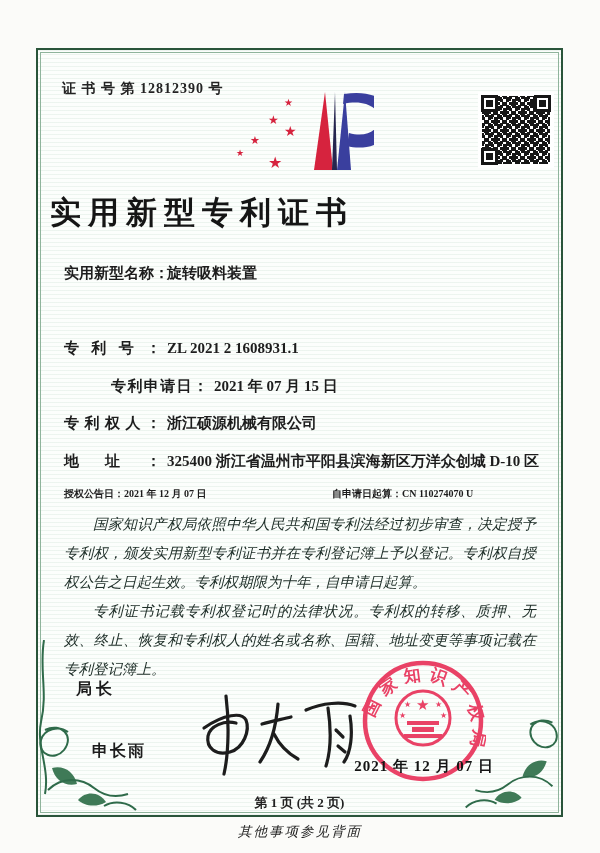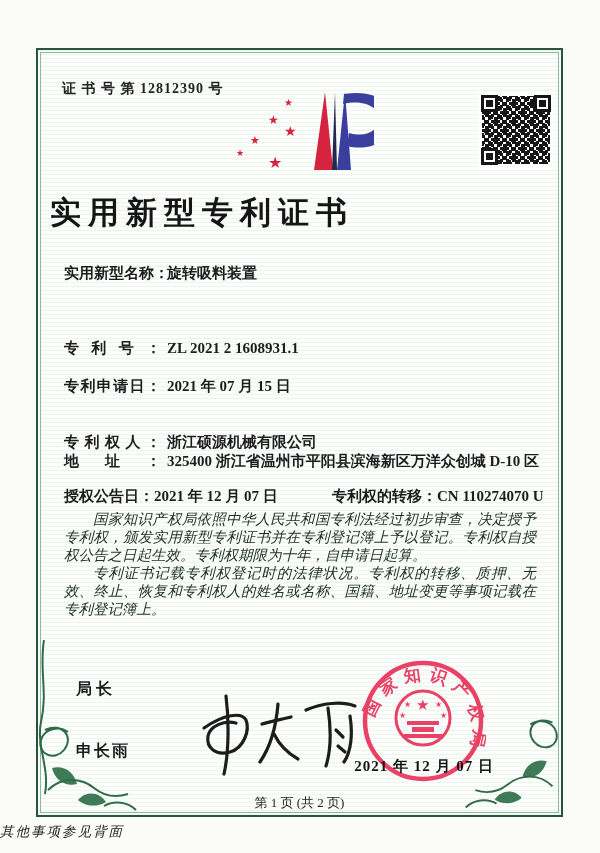--- a/index.html
+++ b/index.html
@@ -44,46 +44,46 @@
     left:12px;top:142px;width:100%;text-align:left;
     font-size:31px;font-weight:700;letter-spacing:7px;color:#151515;
   }
   
   .field{left:26px;width:480px;font-size:15px;font-weight:700;color:#1d1d1d;white-space:nowrap;}
   .flabel{
     display:inline-block;width:97px;
     text-align:justify;text-align-last:justify;-moz-text-align-last:justify;
   }
   .fvalue{margin-left:6px;}
-  .f0{top:214px;} .f1{top:252px;} .f2{top:289px;} .f3{top:327px;} .f4{top:364px;margin-top:19px;} .f5{top:402px;}
-  .grant-row{left:26px;top:437px;width:490px;font-size:15px;font-weight:700;white-space:nowrap;}
+  .f0{top:214px;} .f1{top:252px;} .f2{top:289px;} .f3{top:327px;margin-left:47px;} .f4{top:364px;} .f5{top:402px;}
+  .grant-row{left:26px;top:437px;width:490px;font-size:10px;font-weight:700;white-space:nowrap;}
   .grant-no{position:absolute;left:268px;top:0;}
   
   .body-text{
     left:26px;top:460px;width:472px;
-    font-size:14.5px;line-height:18px;font-style:italic;
+    font-size:14.5px;line-height:29px;font-style:italic;
     color:#20302a;text-align:justify;
   }
   .body-text p{margin:0;text-indent:2em;}
   
   .signer-title{left:38px;top:629px;font-size:16px;font-weight:700;letter-spacing:4px;}
-  .signer-name{left:38px;top:691px;font-size:16px;font-weight:700;letter-spacing:2px;}
+  .signer-name{left:54px;top:691px;font-size:16px;font-weight:700;letter-spacing:2px;}
   .signature{left:152px;top:640px;width:170px;height:90px;}
   
   .seal{left:322px;top:608px;width:126px;height:126px;z-index:3;}
   .seal-date{
     left:306px;top:707px;width:160px;text-align:center;z-index:4;
     font-size:15px;font-weight:700;color:#141414;letter-spacing:1px;
     font-family:"Liberation Serif","DejaVu Serif",serif;
   }
   
-  .page-info{left:0;top:744px;width:100%;text-align:center;font-size:13px;font-weight:400;color:#222;}
+  .page-info{left:0;top:744px;width:100%;text-align:center;font-size:13px;font-weight:700;color:#222;}
   
   .footer-note{
-    position:absolute;left:0;top:823px;width:600px;
+    position:absolute;left:0;top:823px;width:600px;text-align:center;
     font-size:13.5px;font-style:italic;letter-spacing:2px;color:#222;
   }
   
   .flourish{z-index:2;pointer-events:none;}
   .flourish.bl{left:-4px;top:590px;width:110px;height:178px;}
   .flourish.br{left:420px;top:612px;width:106px;height:156px;transform:scaleX(-1);}
 </style>
 </head>
 <body>
 
@@ -128,21 +128,21 @@
   <div class="abs field f4">
     <span class="flabel">专利权人：</span><span class="fvalue">浙江硕源机械有限公司</span>
   </div>
   <div class="abs field f5">
     <span class="flabel">地址：</span><span class="fvalue">325400  浙江省温州市平阳县滨海新区万洋众创城 D-10 区</span>
   </div>
 
   <div class="abs grant-row">
     <span>授权公告日：</span><span>2021 年 12 月 07 日</span>
     <span class="grant-no">
-      <span>专利权的转移：</span><span>CN 110274070 U</span>
+      <span>自申请日起算：</span><span>CN 110274070 U</span>
     </span>
   </div>
 
   <div class="abs body-text">
     <p>国家知识产权局依照中华人民共和国专利法经过初步审查，决定授予专利权，颁发实用新型专利证书并在专利登记簿上予以登记。专利权自授权公告之日起生效。专利权期限为十年，自申请日起算。</p>
     <p>专利证书记载专利权登记时的法律状况。专利权的转移、质押、无效、终止、恢复和专利权人的姓名或名称、国籍、地址变更等事项记载在专利登记簿上。</p>
   </div>
 
   <div class="abs signer-title">局长</div>
   <div class="abs signer-name">申长雨</div>

